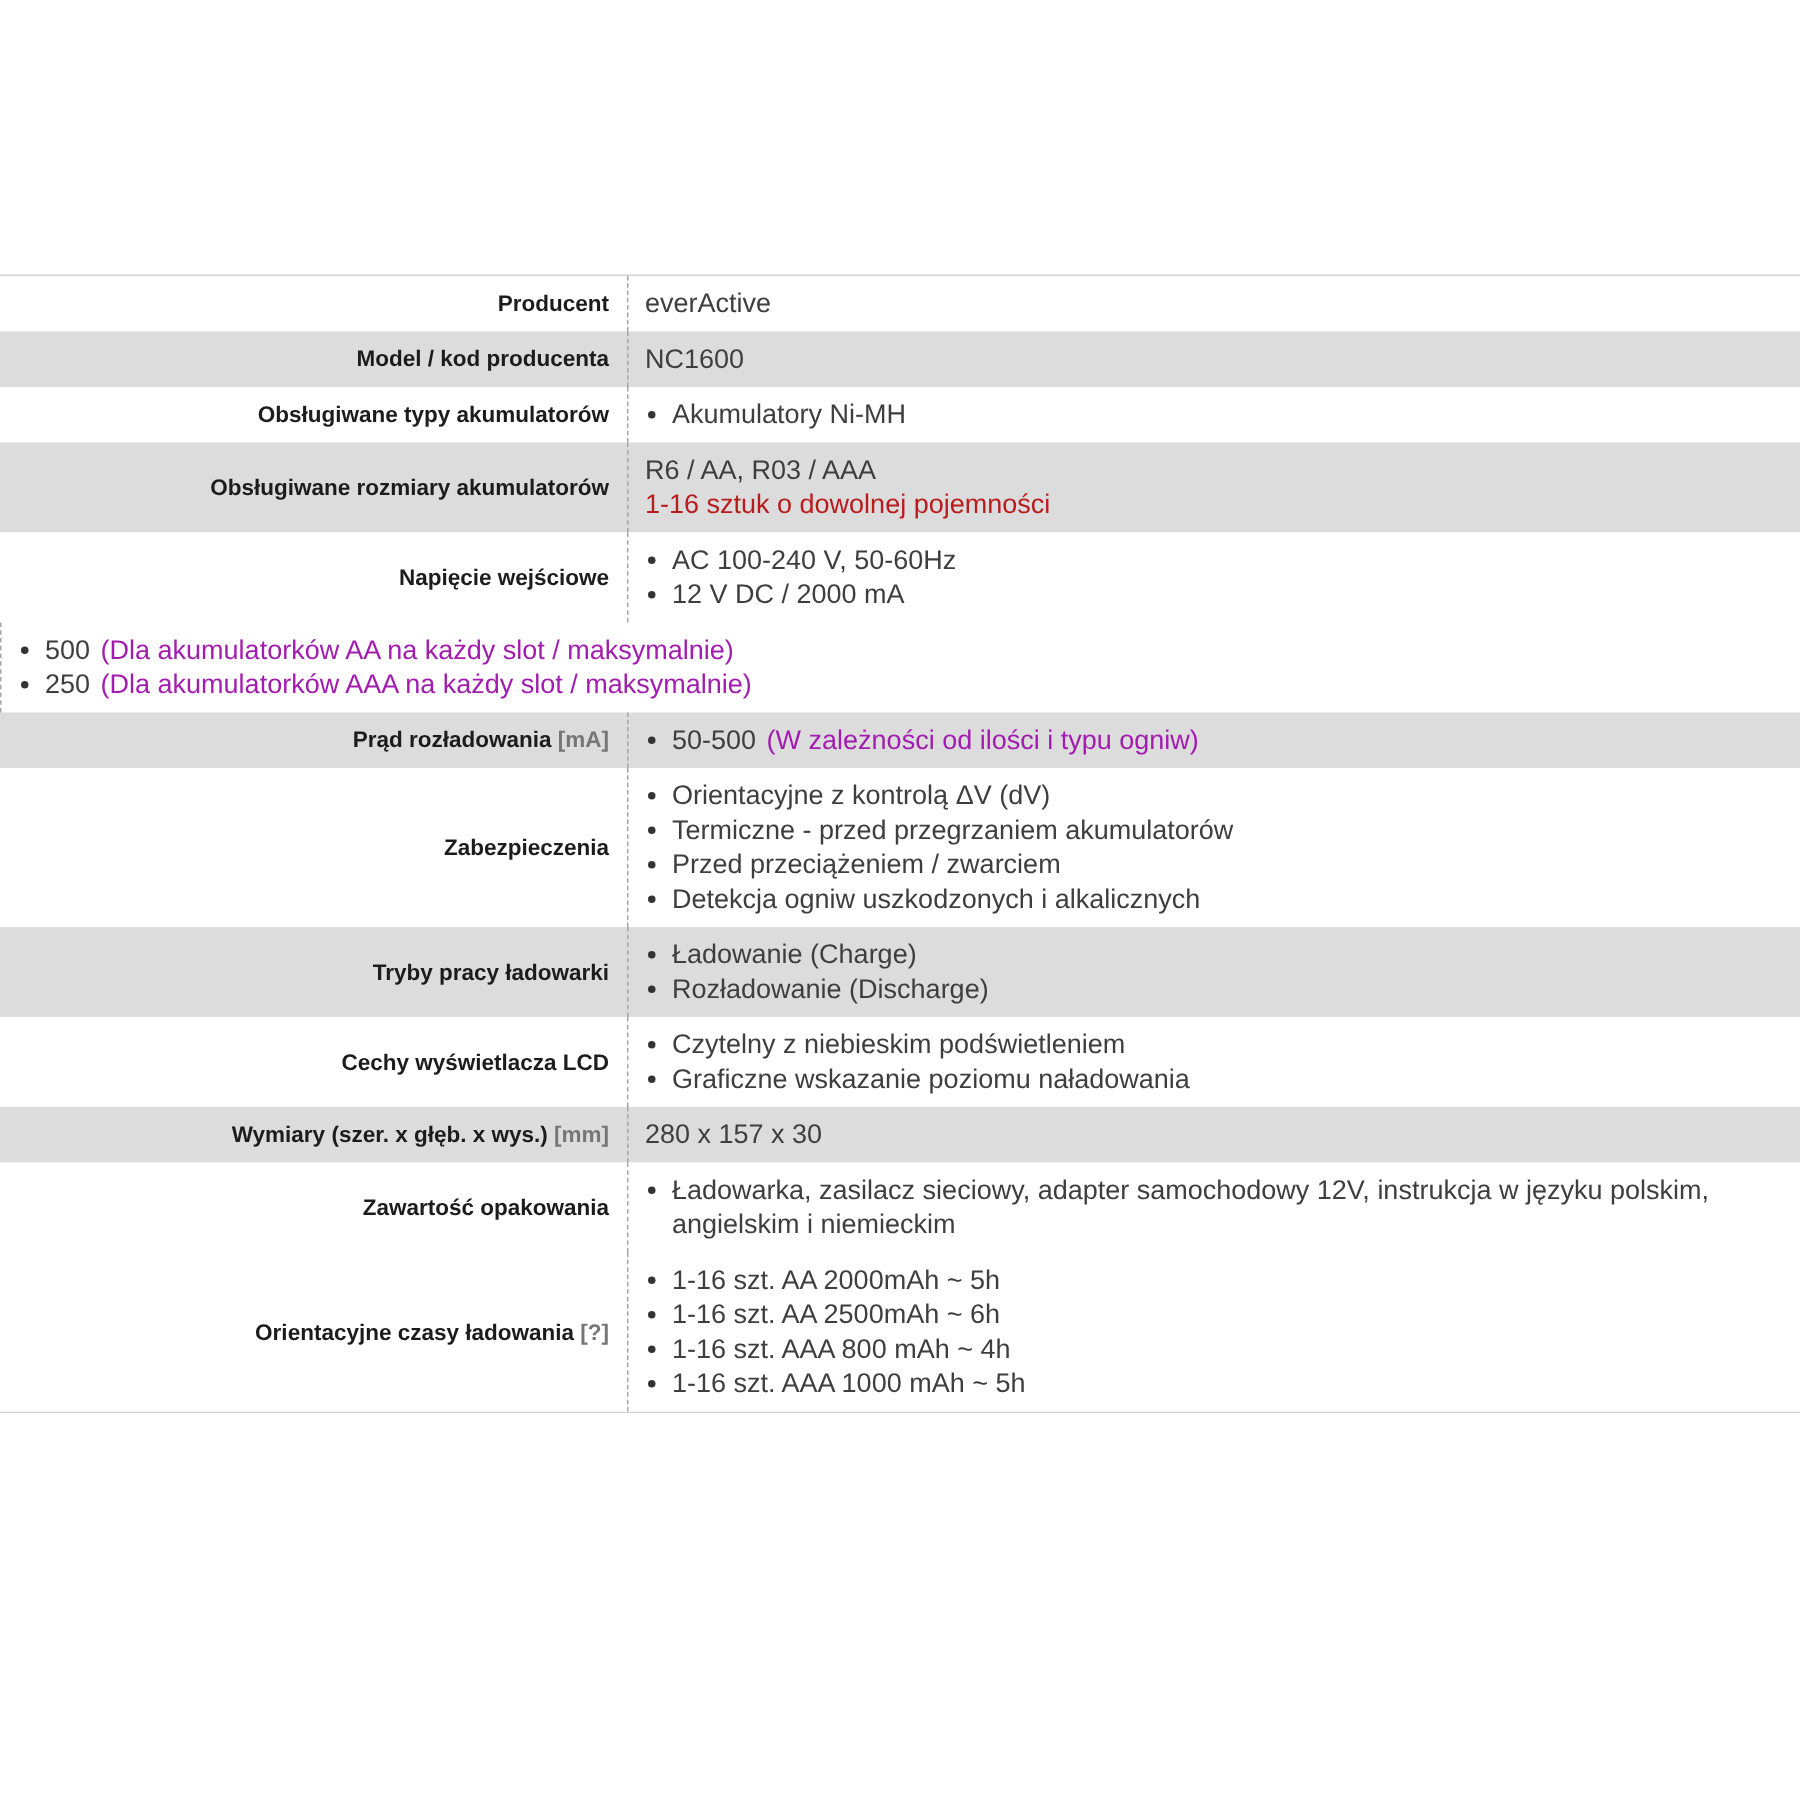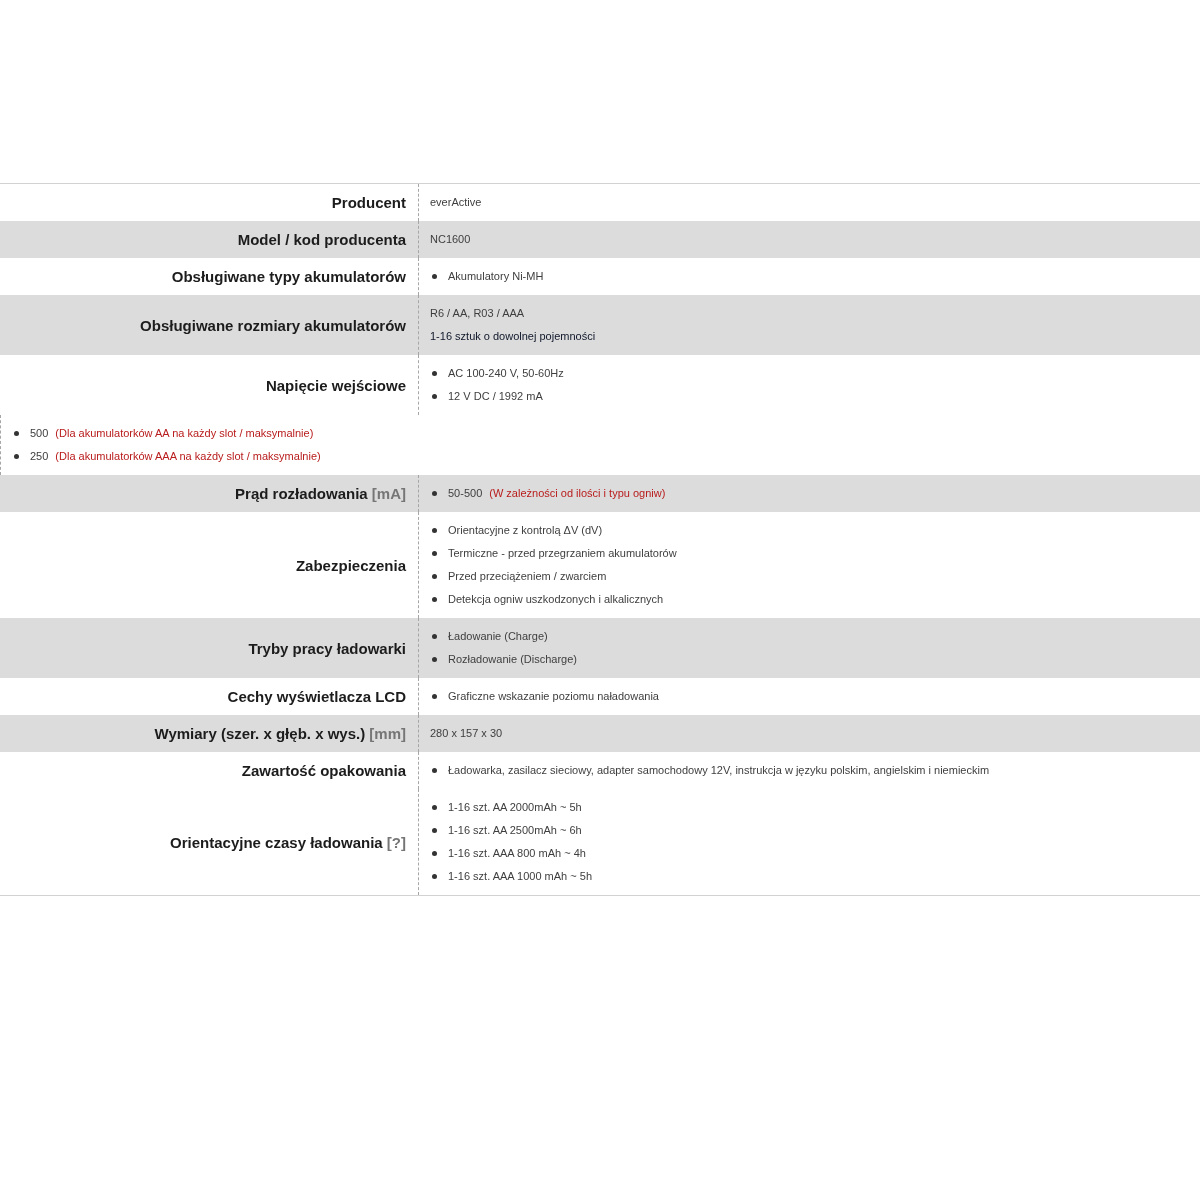--- a/index.html
+++ b/index.html
@@ -49,45 +49,45 @@
     color: #767676;
   }
   .cell-value {
     flex: 1;
     box-sizing: border-box;
     border-left: 1px dashed #a6a6a6;
     padding: 7px 16px 7px 11px;
     display: flex;
     flex-direction: column;
     justify-content: center;
-    font-size: 11px;
+    font-size: 18px;
     line-height: 23px;
     color: #3e3e3e;
   }
   .line {
     position: relative;
   }
   .line.bulleted {
     padding-left: 18px;
   }
   .line.bulleted::before {
     content: "";
     position: absolute;
     left: 2px;
     top: 9px;
     width: 5px;
     height: 5px;
     border-radius: 50%;
     background: #333333;
   }
   .line.muted {
-    color: #0f172a;
+    color: #b91c1c;
   }
   .note {
-    color: #b91c1c;
+    color: #a21caf;
     margin-left: 7px;
   }
 </style>
 </head>
 <body>
 
 <div class="page">
   <div class="spec-table">
   <div class="row">
     <div class="cell-label">
@@ -140,21 +140,21 @@
 
   <div class="row">
     <div class="cell-label">
       <div>
         <span>Napięcie wejściowe</span>
         
       </div>
     </div>
     <div class="cell-value">
           <div class="line bulleted"><span>AC 100-240 V, 50-60Hz</span></div>
-          <div class="line bulleted"><span>12 V DC / 1992 mA</span></div>
+          <div class="line bulleted"><span>12 V DC / 2000 mA</span></div>
         </div>
   </div>
 
 
   <div class="row">
     <div class="cell-value">
           <div class="line bulleted"><span>500</span><span class="note">(Dla akumulatorków AA na każdy slot / maksymalnie)</span></div>
           <div class="line bulleted"><span>250</span><span class="note">(Dla akumulatorków AAA na każdy slot / maksymalnie)</span></div>
         </div>
   </div>
@@ -200,20 +200,21 @@
   </div>
 
   <div class="row">
     <div class="cell-label">
       <div>
         <span>Cechy wyświetlacza LCD</span>
         
       </div>
     </div>
     <div class="cell-value">
+          <div class="line bulleted"><span>Czytelny z niebieskim podświetleniem</span></div>
           <div class="line bulleted"><span>Graficzne wskazanie poziomu naładowania</span></div>
         </div>
   </div>
 
   <div class="row shaded">
     <div class="cell-label">
       <div>
         <span>Wymiary (szer. x głęb. x wys.)</span>
         <span class="bracket">[mm]</span>
       </div>

